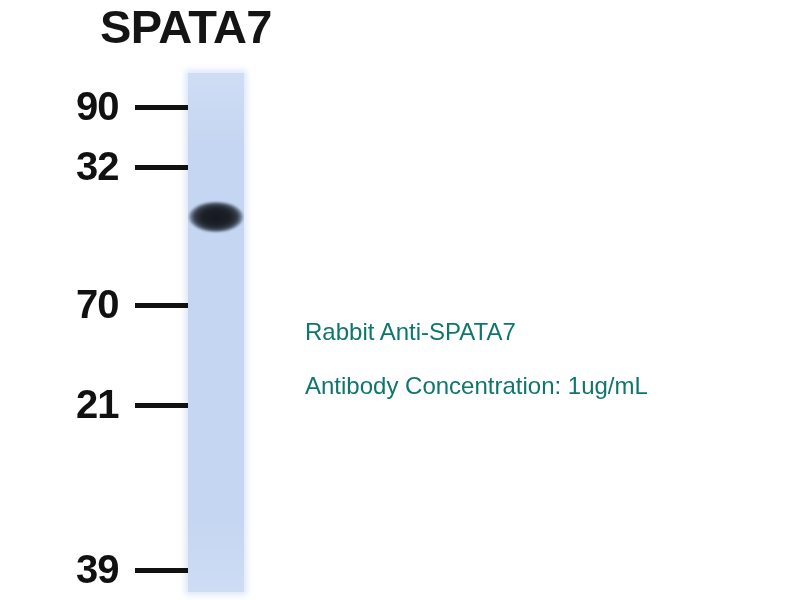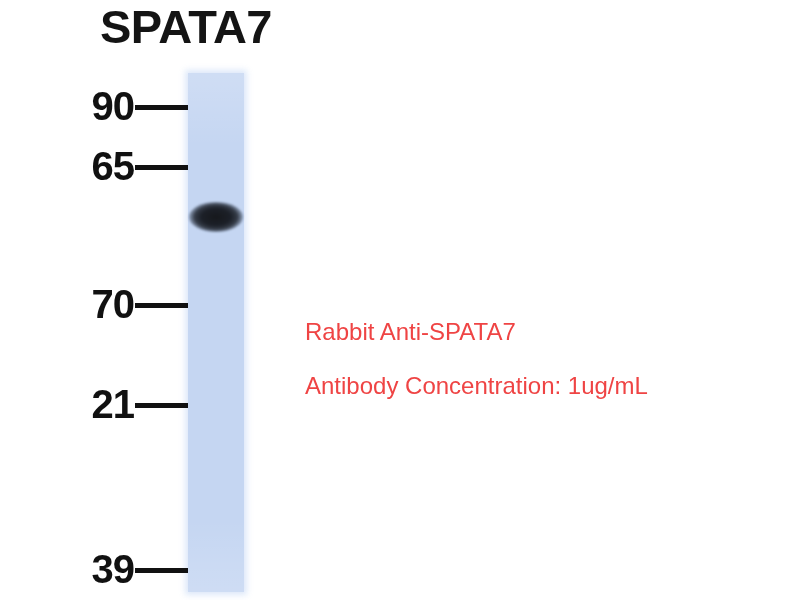--- a/index.html
+++ b/index.html
@@ -81,40 +81,40 @@
     align-items: center;
     justify-content: flex-start;
   }
   .marker-label {
     font-size: 40px;
     font-weight: bold;
     color: #111111;
     line-height: 1;
     letter-spacing: -1px;
     width: 58px;
-    text-align: right;
+    text-align: left;
     transform: translateY(-1px);
   }
   .marker-tick {
     flex: 1 1 auto;
     height: 5px;
     background: #111111;
     margin-left: 1px;
   }
 
   
   #annotations {
     position: absolute;
     left: 305px;
     top: 318px;
     width: 430px;
   }
   .annotation-line {
     font-size: 24px;
-    color: #ef4444;
+    color: #0f766e;
     line-height: 1.16;
     margin-bottom: 26px;
   }
   .annotation-line:last-child {
     margin-bottom: 0;
   }
 </style>
 </head>
 <body>
 
@@ -125,21 +125,21 @@
   <div id="gel-lane"></div>
 
   <div id="protein-band"></div>
 
   <div id="markers-layer">
     <div class="marker" style="top:107px">
       <span class="marker-label">90</span>
       <span class="marker-tick"></span>
     </div>
     <div class="marker" style="top:167px">
-      <span class="marker-label">65</span>
+      <span class="marker-label">32</span>
       <span class="marker-tick"></span>
     </div>
     <div class="marker" style="top:305px">
       <span class="marker-label">70</span>
       <span class="marker-tick"></span>
     </div>
     <div class="marker" style="top:405px">
       <span class="marker-label">21</span>
       <span class="marker-tick"></span>
     </div>

